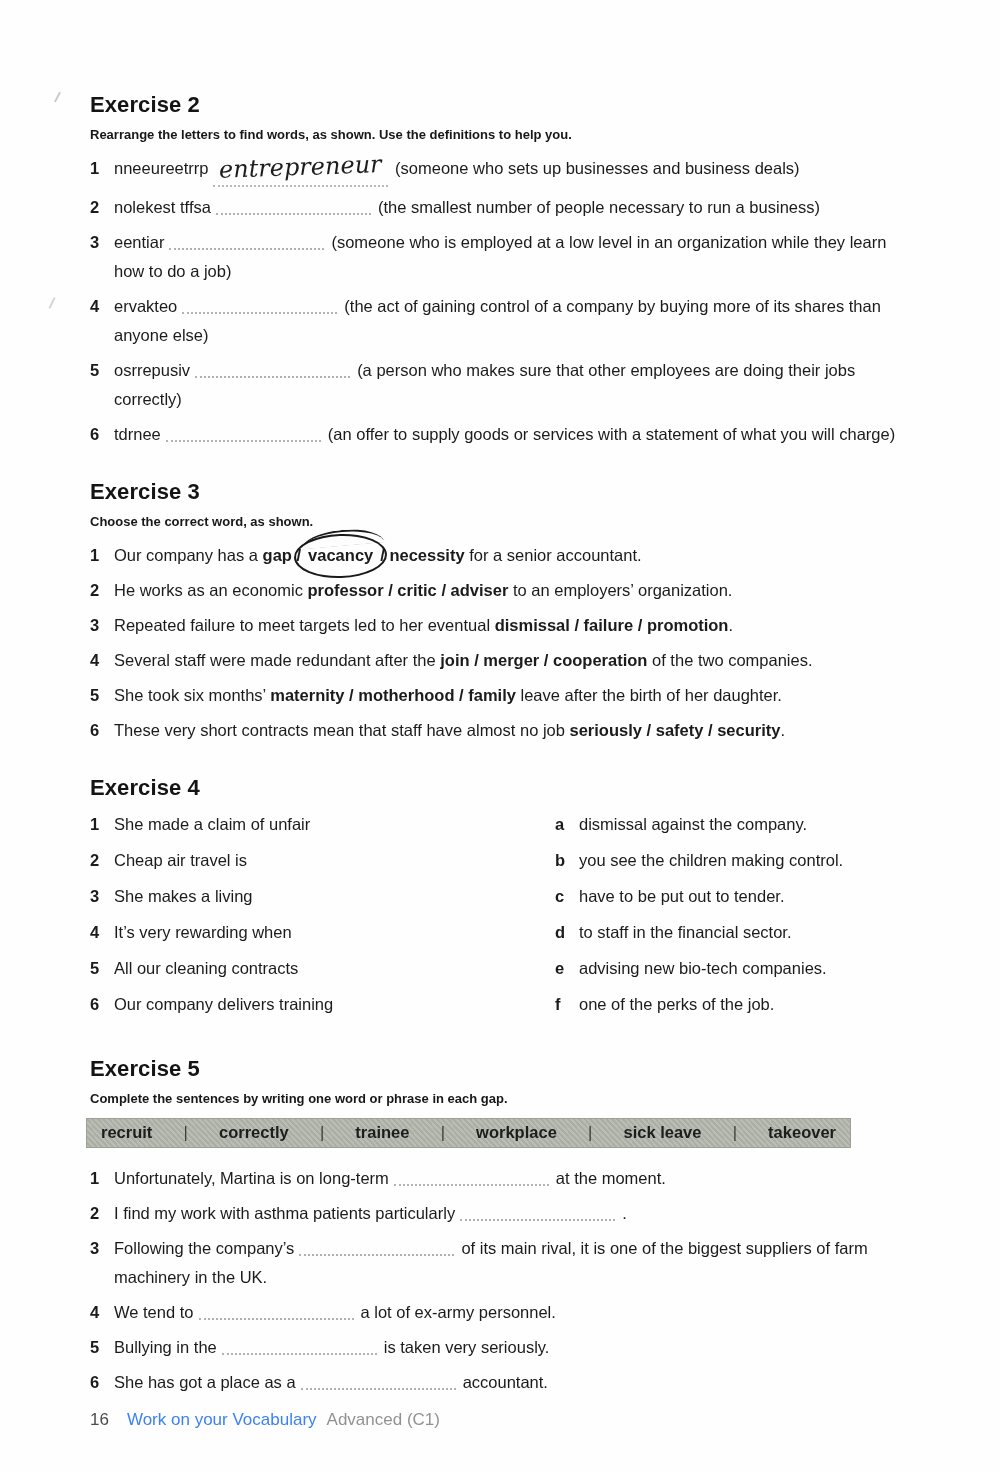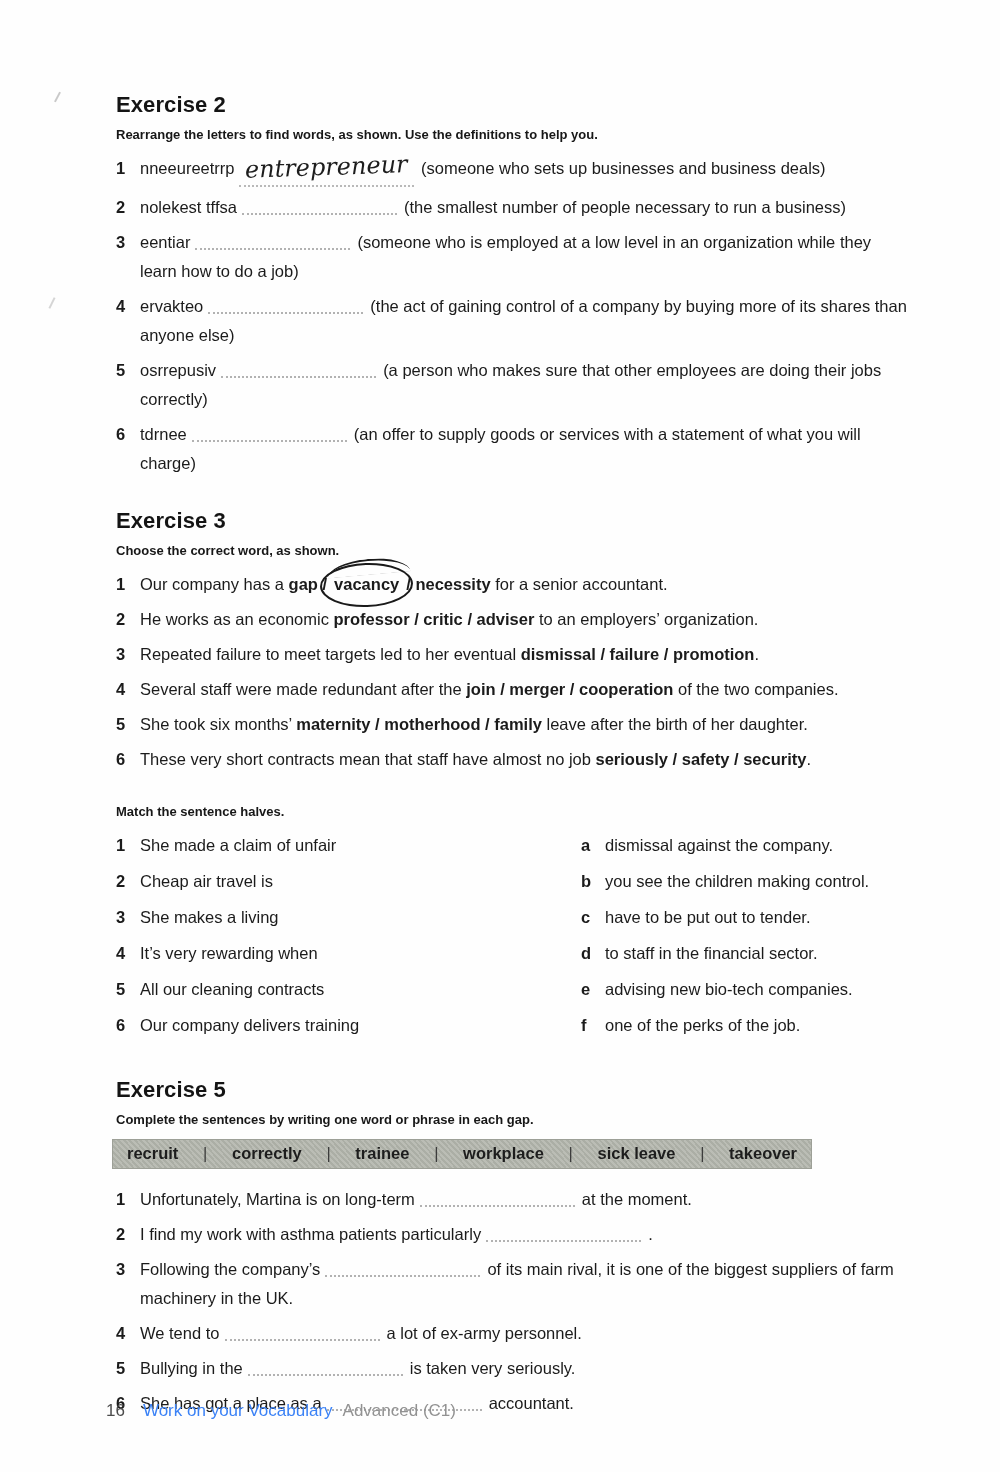--- a/index.html
+++ b/index.html
@@ -9,21 +9,21 @@
     color: #1b1b1b;
     -webkit-font-smoothing: antialiased;
   }
   .page {
     position: relative;
     width: 1000px;
     height: 1472px;
     margin: 0 auto;
     background: #fefefe;
     overflow: hidden;
-    padding: 92px 88px 0 116px;
+    padding: 92px 88px 0 90px;
   }
   
   .scan-mark { position: absolute; border-top: 2px solid #8a8a8a; opacity: .45; }
   .scan-mark.m1 { top: 96px; left: 52px; width: 11px; transform: rotate(-62deg); }
   .scan-mark.m2 { top: 302px; left: 46px; width: 12px; transform: rotate(-64deg); opacity: .35; }
 
   section.exercise { margin-bottom: 30px; }
   h2.ex-title {
     font-size: 22px;
     font-weight: 700;
@@ -101,43 +101,42 @@
   
   .match-grid {
     display: grid;
     grid-template-columns: 465px 1fr;
   }
   .match-col .item { margin-bottom: 7px; }
   .match-col .item .num { flex: 0 0 24px; }
 
   
   .word-bank {
-    width: 700px;
+    width: 765px;
     margin: 2px 0 16px -4px;
     background: #b4b7ae;
     background-image: repeating-linear-gradient(47deg, rgba(255,255,255,.09) 0 2px, rgba(0,0,0,.05) 2px 4px);
     border: 1px solid #9da097;
     padding: 4px 14px 5px;
     display: flex;
     align-items: center;
     justify-content: space-between;
     font-size: 16.5px;
     font-weight: 700;
     color: #1d1d1d;
   }
   .word-bank .pipe { font-weight: 400; color: #3c3c3c; }
 
   footer.page-footer {
     position: absolute;
     left: 90px;
-    bottom: 51px;
+    bottom: 42px;
     font-size: 17px;
     display: flex;
     align-items: baseline;
-    margin-left: 16px;
   }
   .pg-num { color: #4c4c4c; margin-right: 18px; }
   .book-title { font-weight: 400; color: #3b82f6; margin-right: 10px; }
   .book-level { color: #929292; }
 </style>
 </head>
 <body>
 
 <div class="page">
   <span class="scan-mark m1"></span>
@@ -231,21 +230,21 @@
 
     <div class="item">
       <span class="num">6</span>
       <div class="body">
         <span>These very short contracts mean that staff have almost no job </span><span class="b">seriously / safety / security</span><span>.</span>
       </div>
     </div>
   </section>
 
   <section class="exercise">
-    <p class="ex-instruction">Match the sentence halves.</p>
+    <h2 class="ex-title">Exercise 4</h2>
 
     <div class="match-grid">
       <div class="match-col">
         <div class="item">
             <span class="num">1</span>
             <div class="body">She made a claim of unfair</div>
           </div>
         <div class="item">
             <span class="num">2</span>
             <div class="body">Cheap air travel is</div>

